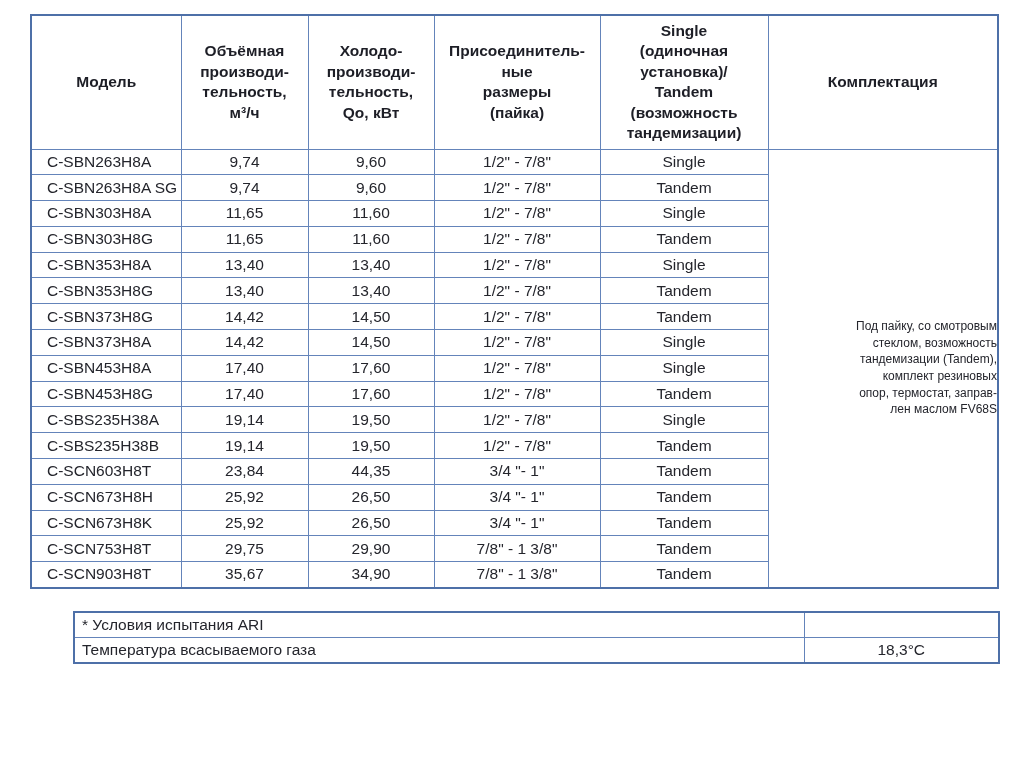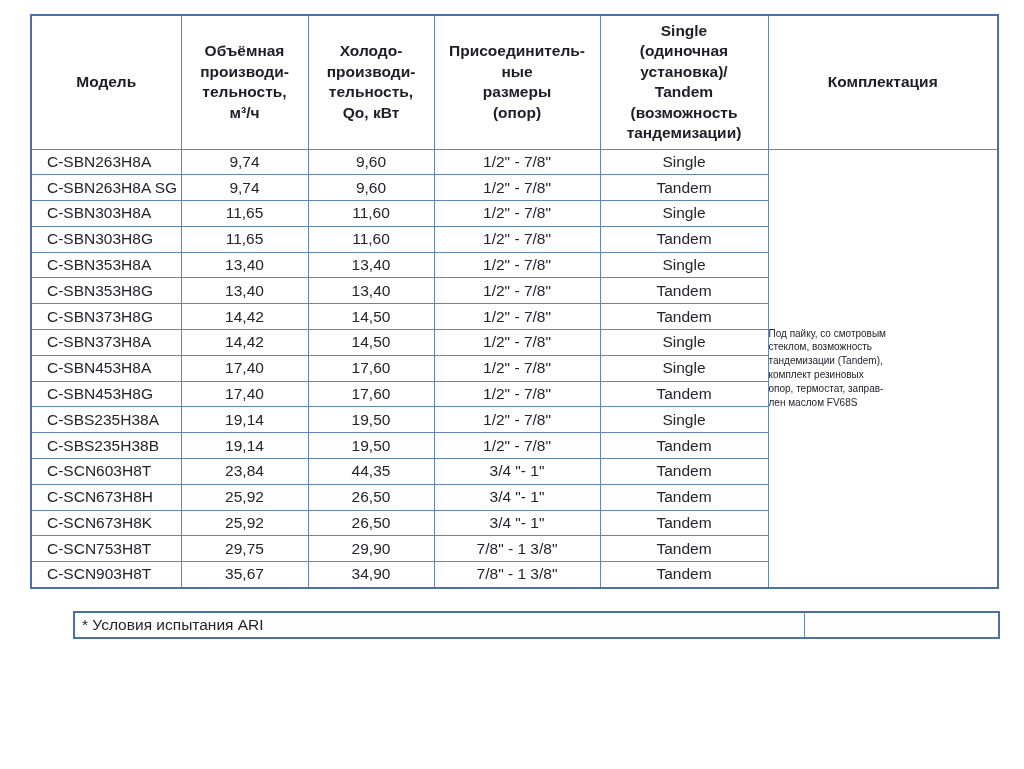--- a/index.html
+++ b/index.html
@@ -42,23 +42,23 @@
     vertical-align: middle;
     white-space: nowrap;
   }
   .spec-table td.model-cell {
     text-align: left;
     padding-left: 15px;
   }
   .spec-table td.equipment-cell {
     white-space: pre-line;
     line-height: 1.38;
-    font-size: 10px;
-    vertical-align: middle;
-    text-align: left;
+    font-size: 12px;
+    vertical-align: middle;
+    text-align: right;
   }
 
   
   .conditions-table {
     position: absolute; left: 73px; top: 611px;
     width: 925px;
     border: 2px solid #4e70a8;
   }
   .conditions-table td {
     border: 1px solid #6484ba;
@@ -92,21 +92,21 @@
 производи-
 тельность,
 м³/ч</th>
         <th>Холодо-
 производи-
 тельность,
 Qo, кВт</th>
         <th>Присоединитель-
 ные
 размеры
-(опор)</th>
+(пайка)</th>
         <th>Single
 (одиночная
 установка)/
 Tandem
 (возможность
 тандемизации)</th>
         <th>Комплектация</th>
       </tr>
     </thead>
     <tbody>
@@ -241,16 +241,20 @@
   <table class="conditions-table">
     <colgroup>
       <col style="width:730px">
         <col style="width:195px">
     </colgroup>
     <tbody>
       <tr>
         <td class="cond-label">* Условия испытания ARI</td>
         <td class="cond-value"></td>
       </tr>
+      <tr>
+        <td class="cond-label">Температура всасываемого газа</td>
+        <td class="cond-value">18,3°C</td>
+      </tr>
     </tbody>
   </table>
 
 </div>
 
 </body></html>

